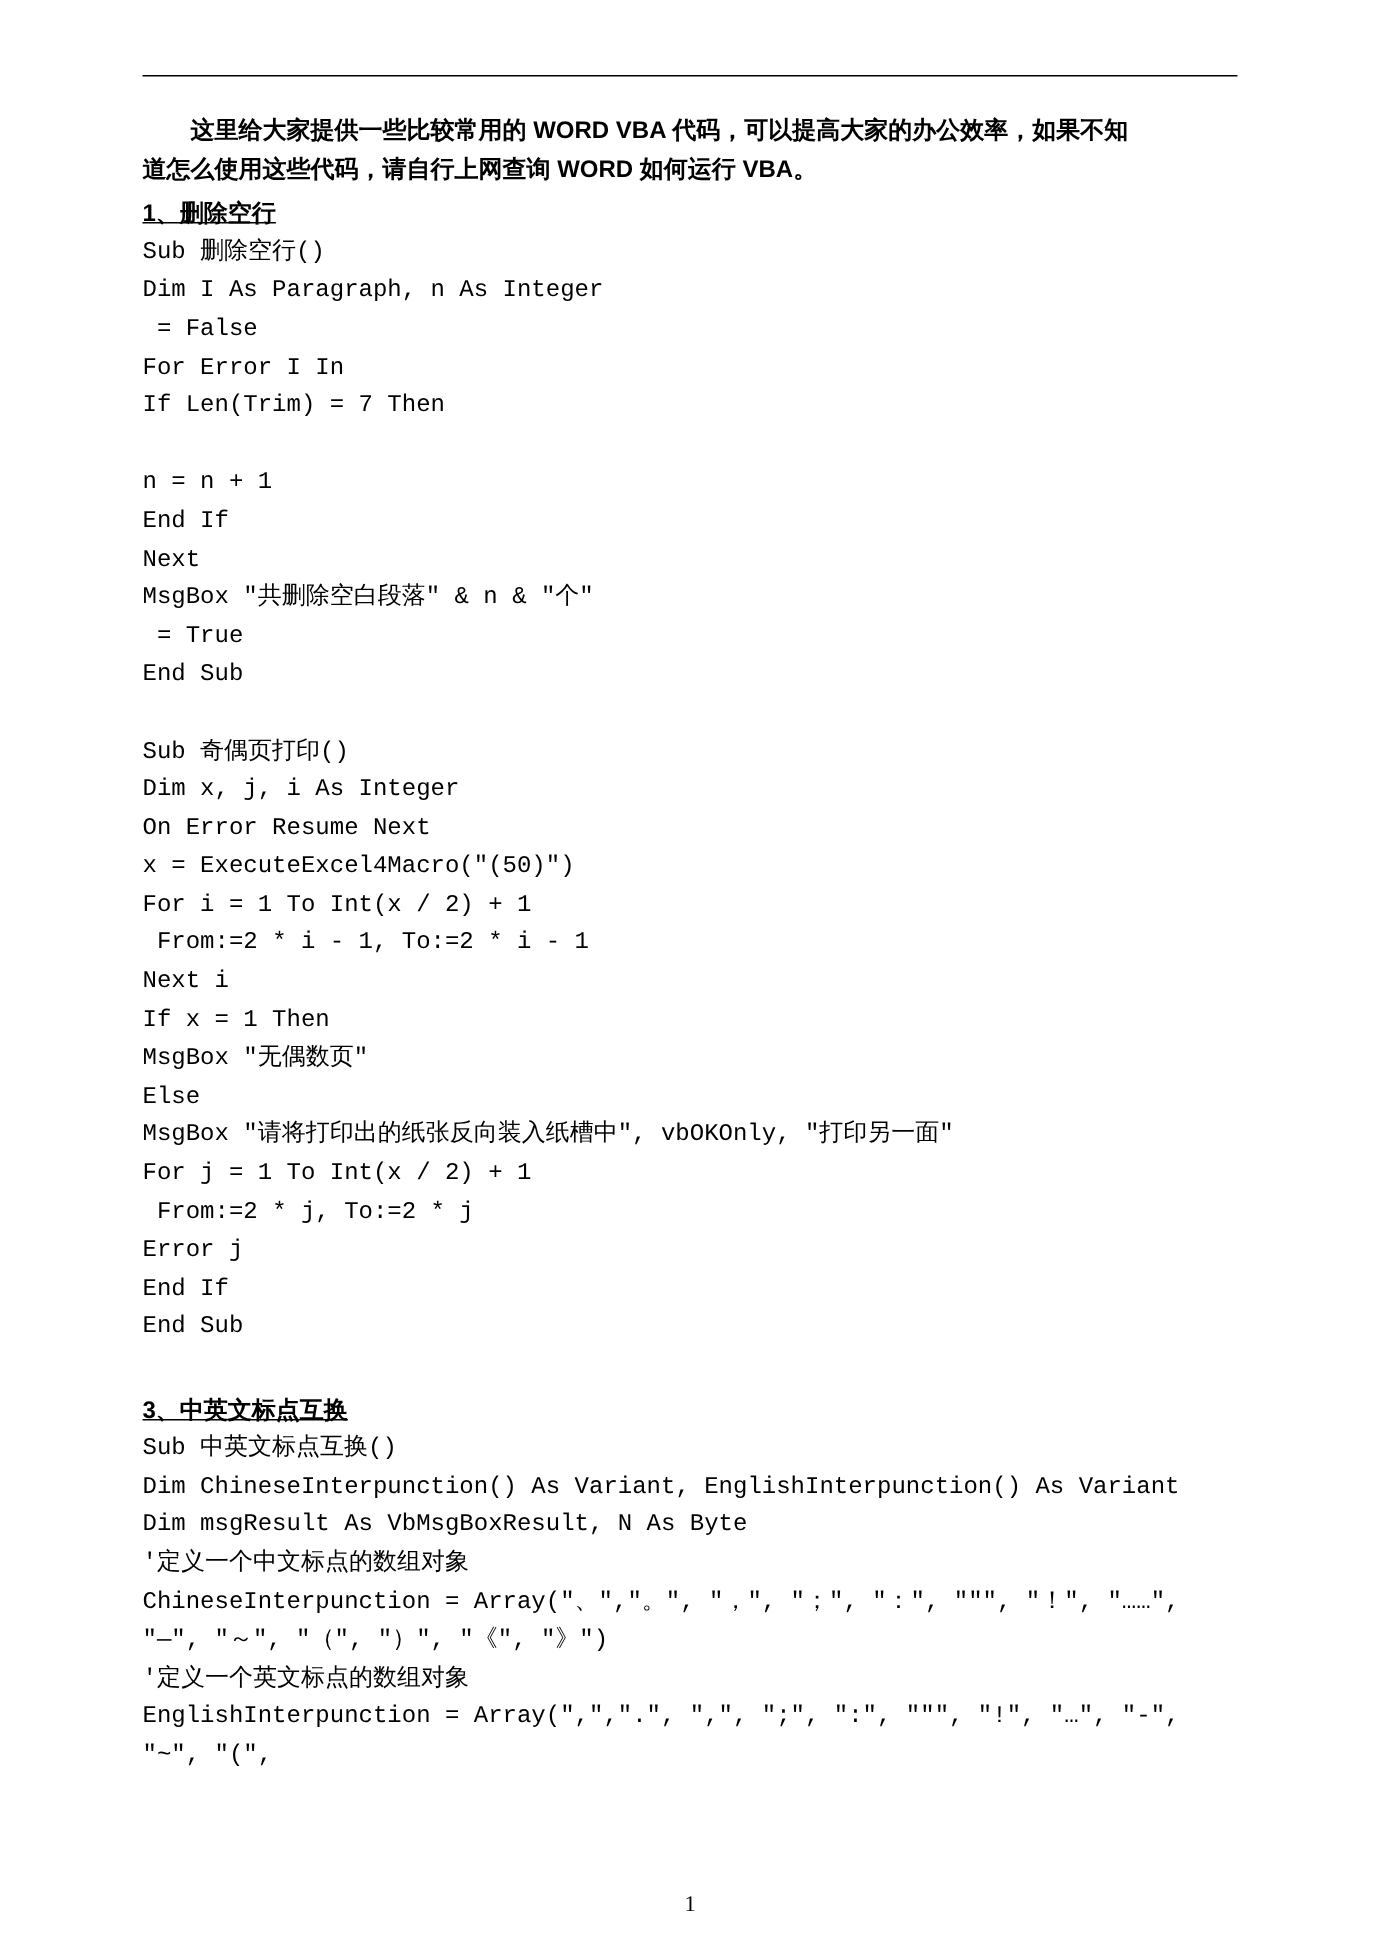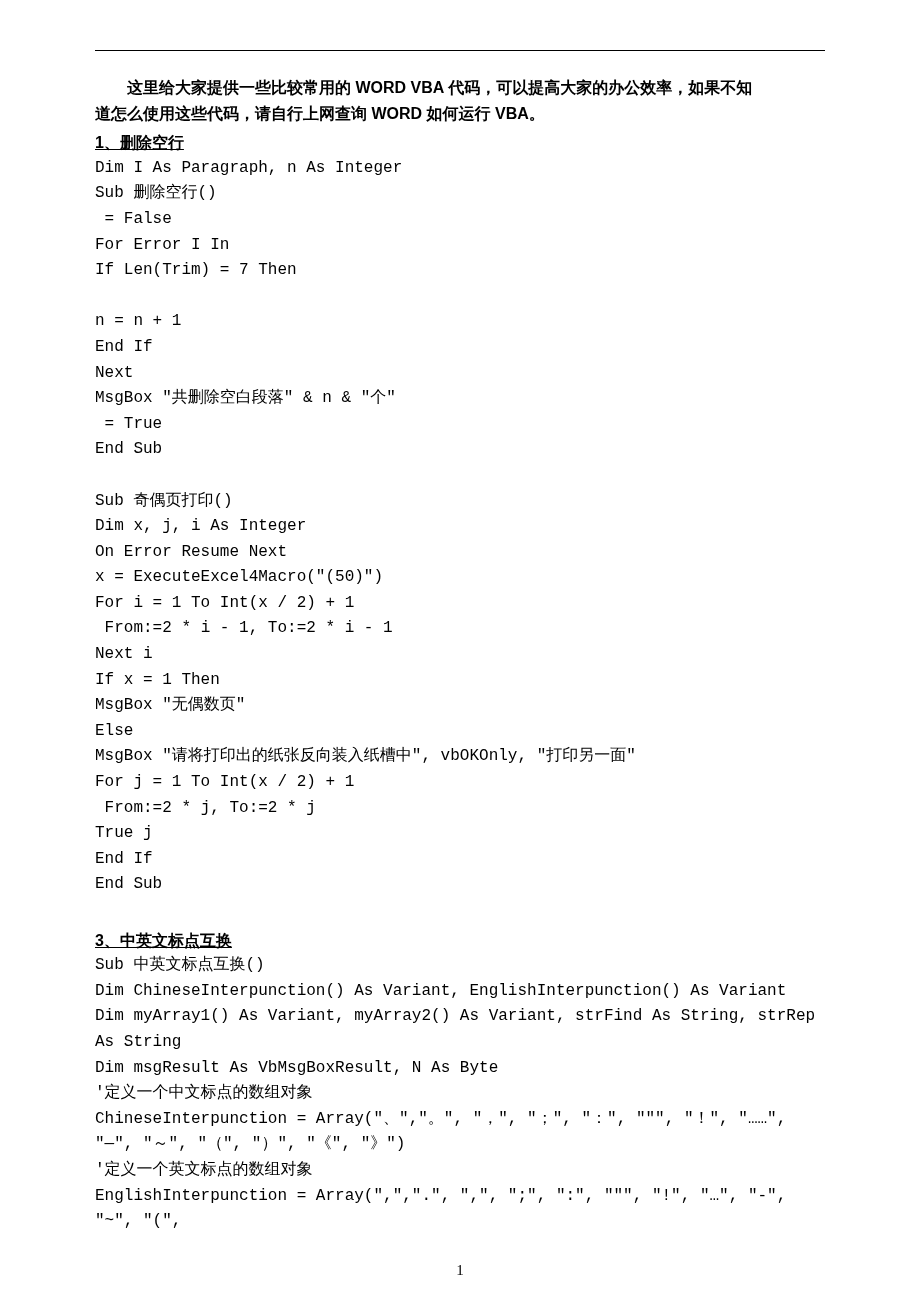--- a/index.html
+++ b/index.html
@@ -59,22 +59,22 @@
 
 <div class="page">
   <hr class="hr-top">
 
   <div class="intro">
     <div><span class="indent"></span><span>这里给大家提供一些比较常用的 WORD VBA 代码，可以提高大家的办公效率，如果不知</span></div>
     <div>道怎么使用这些代码，请自行上网查询 WORD 如何运行 VBA。</div>
   </div>
 
   <div class="heading">1、删除空行</div>
+  <div class="code-line">Sub 删除空行()</div>
   <div class="code-line">Dim I As Paragraph, n As Integer</div>
-  <div class="code-line">Sub 删除空行()</div>
   <div class="code-line"> = False</div>
   <div class="code-line">For Error I In</div>
   <div class="code-line">If Len(Trim) = 7 Then</div>
   <div class="spacer"></div>
   <div class="code-line">n = n + 1</div>
   <div class="code-line">End If</div>
   <div class="code-line">Next</div>
   <div class="code-line">MsgBox "共删除空白段落" &amp; n &amp; "个"</div>
   <div class="code-line"> = True</div>
   <div class="code-line">End Sub</div>
@@ -87,30 +87,29 @@
   <div class="code-line">x = ExecuteExcel4Macro("(50)")</div>
   <div class="code-line">For i = 1 To Int(x / 2) + 1</div>
   <div class="code-line"> From:=2 * i - 1, To:=2 * i - 1</div>
   <div class="code-line">Next i</div>
   <div class="code-line">If x = 1 Then</div>
   <div class="code-line">MsgBox "无偶数页"</div>
   <div class="code-line">Else</div>
   <div class="code-line">MsgBox "请将打印出的纸张反向装入纸槽中", vbOKOnly, "打印另一面"</div>
   <div class="code-line">For j = 1 To Int(x / 2) + 1</div>
   <div class="code-line"> From:=2 * j, To:=2 * j</div>
-  <div class="code-line">True j</div>
+  <div class="code-line">Error j</div>
   <div class="code-line">End If</div>
   <div class="code-line">End Sub</div>
 
   <div class="spacer"></div>
 
   <div class="heading">3、中英文标点互换</div>
   <div class="code-line">Sub 中英文标点互换()</div>
   <div class="code-line">Dim ChineseInterpunction() As Variant, EnglishInterpunction() As Variant</div>
-  <div class="code-line">Dim myArray1() As Variant, myArray2() As Variant, strFind As String, strRep As String</div>
   <div class="code-line">Dim msgResult As VbMsgBoxResult, N As Byte</div>
   <div class="code-line">'定义一个中文标点的数组对象</div>
   <div class="code-line">ChineseInterpunction = Array("、","。", "，", "；", "：", """, "！", "……", "—", "～", "（", "）", "《", "》")</div>
   <div class="code-line">'定义一个英文标点的数组对象</div>
   <div class="code-line">EnglishInterpunction = Array(",",".", ",", ";", ":", """, "!", "…", "-", "~", "(",</div>
 
   <div class="pagenum">1</div>
 </div>
 
 </body></html>

